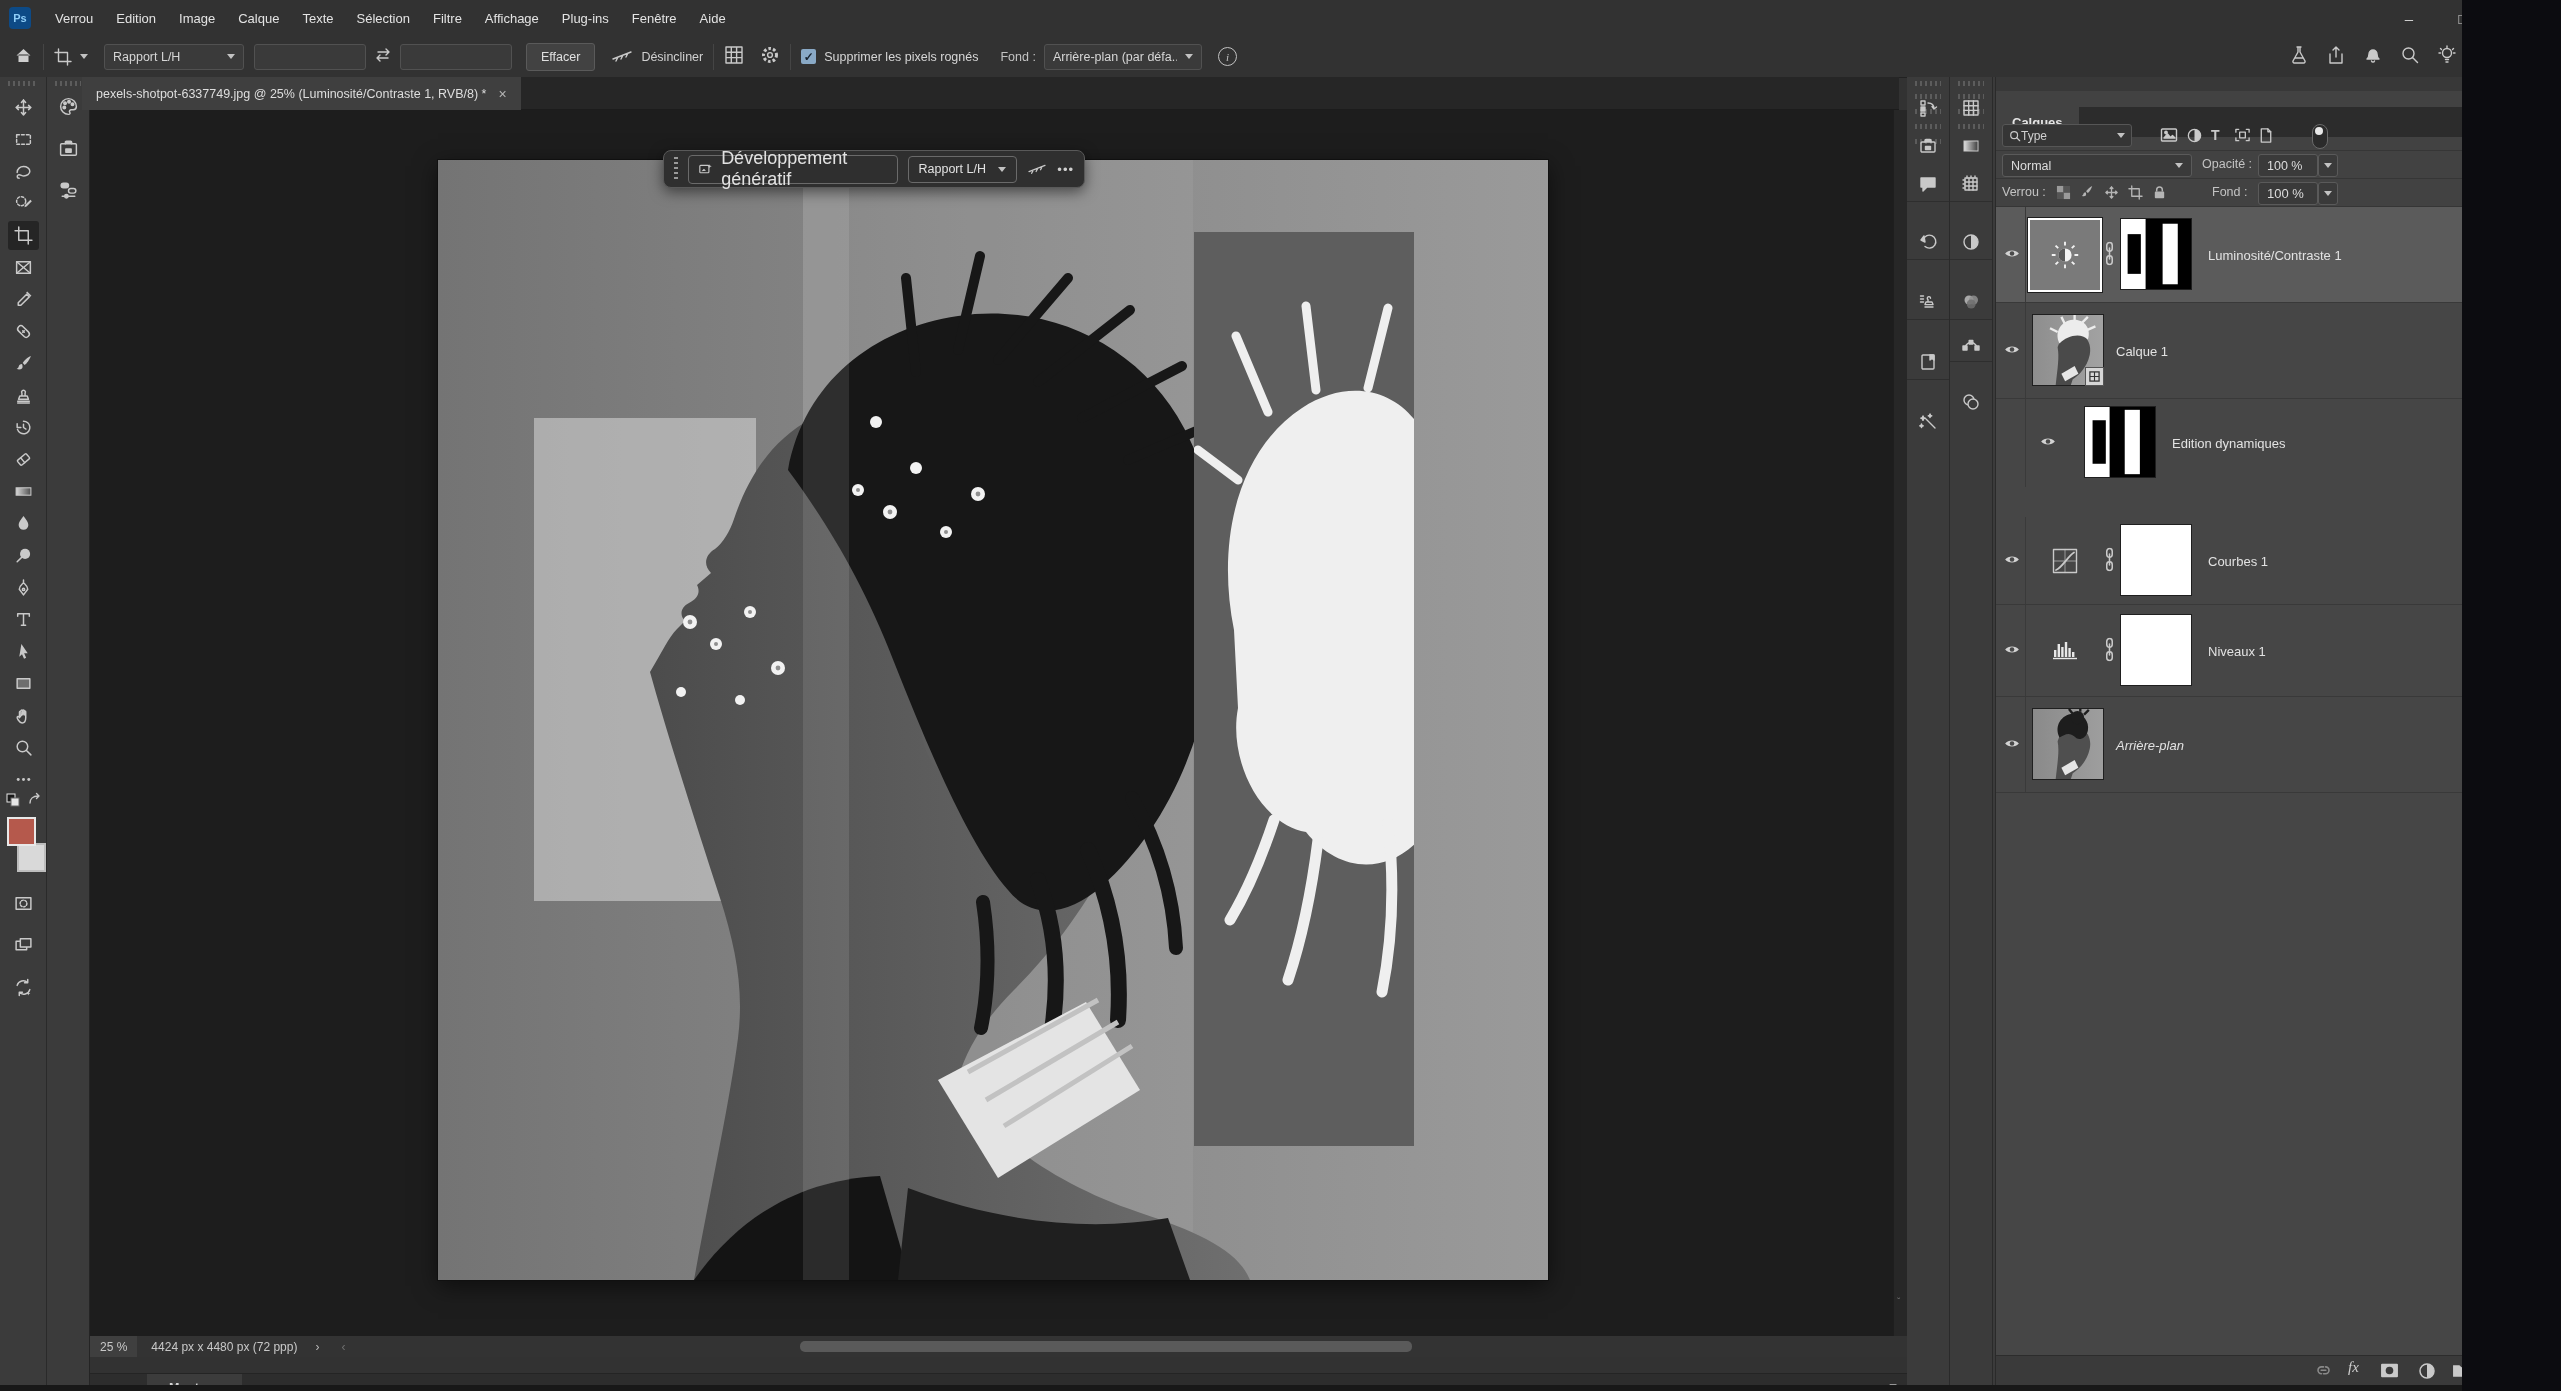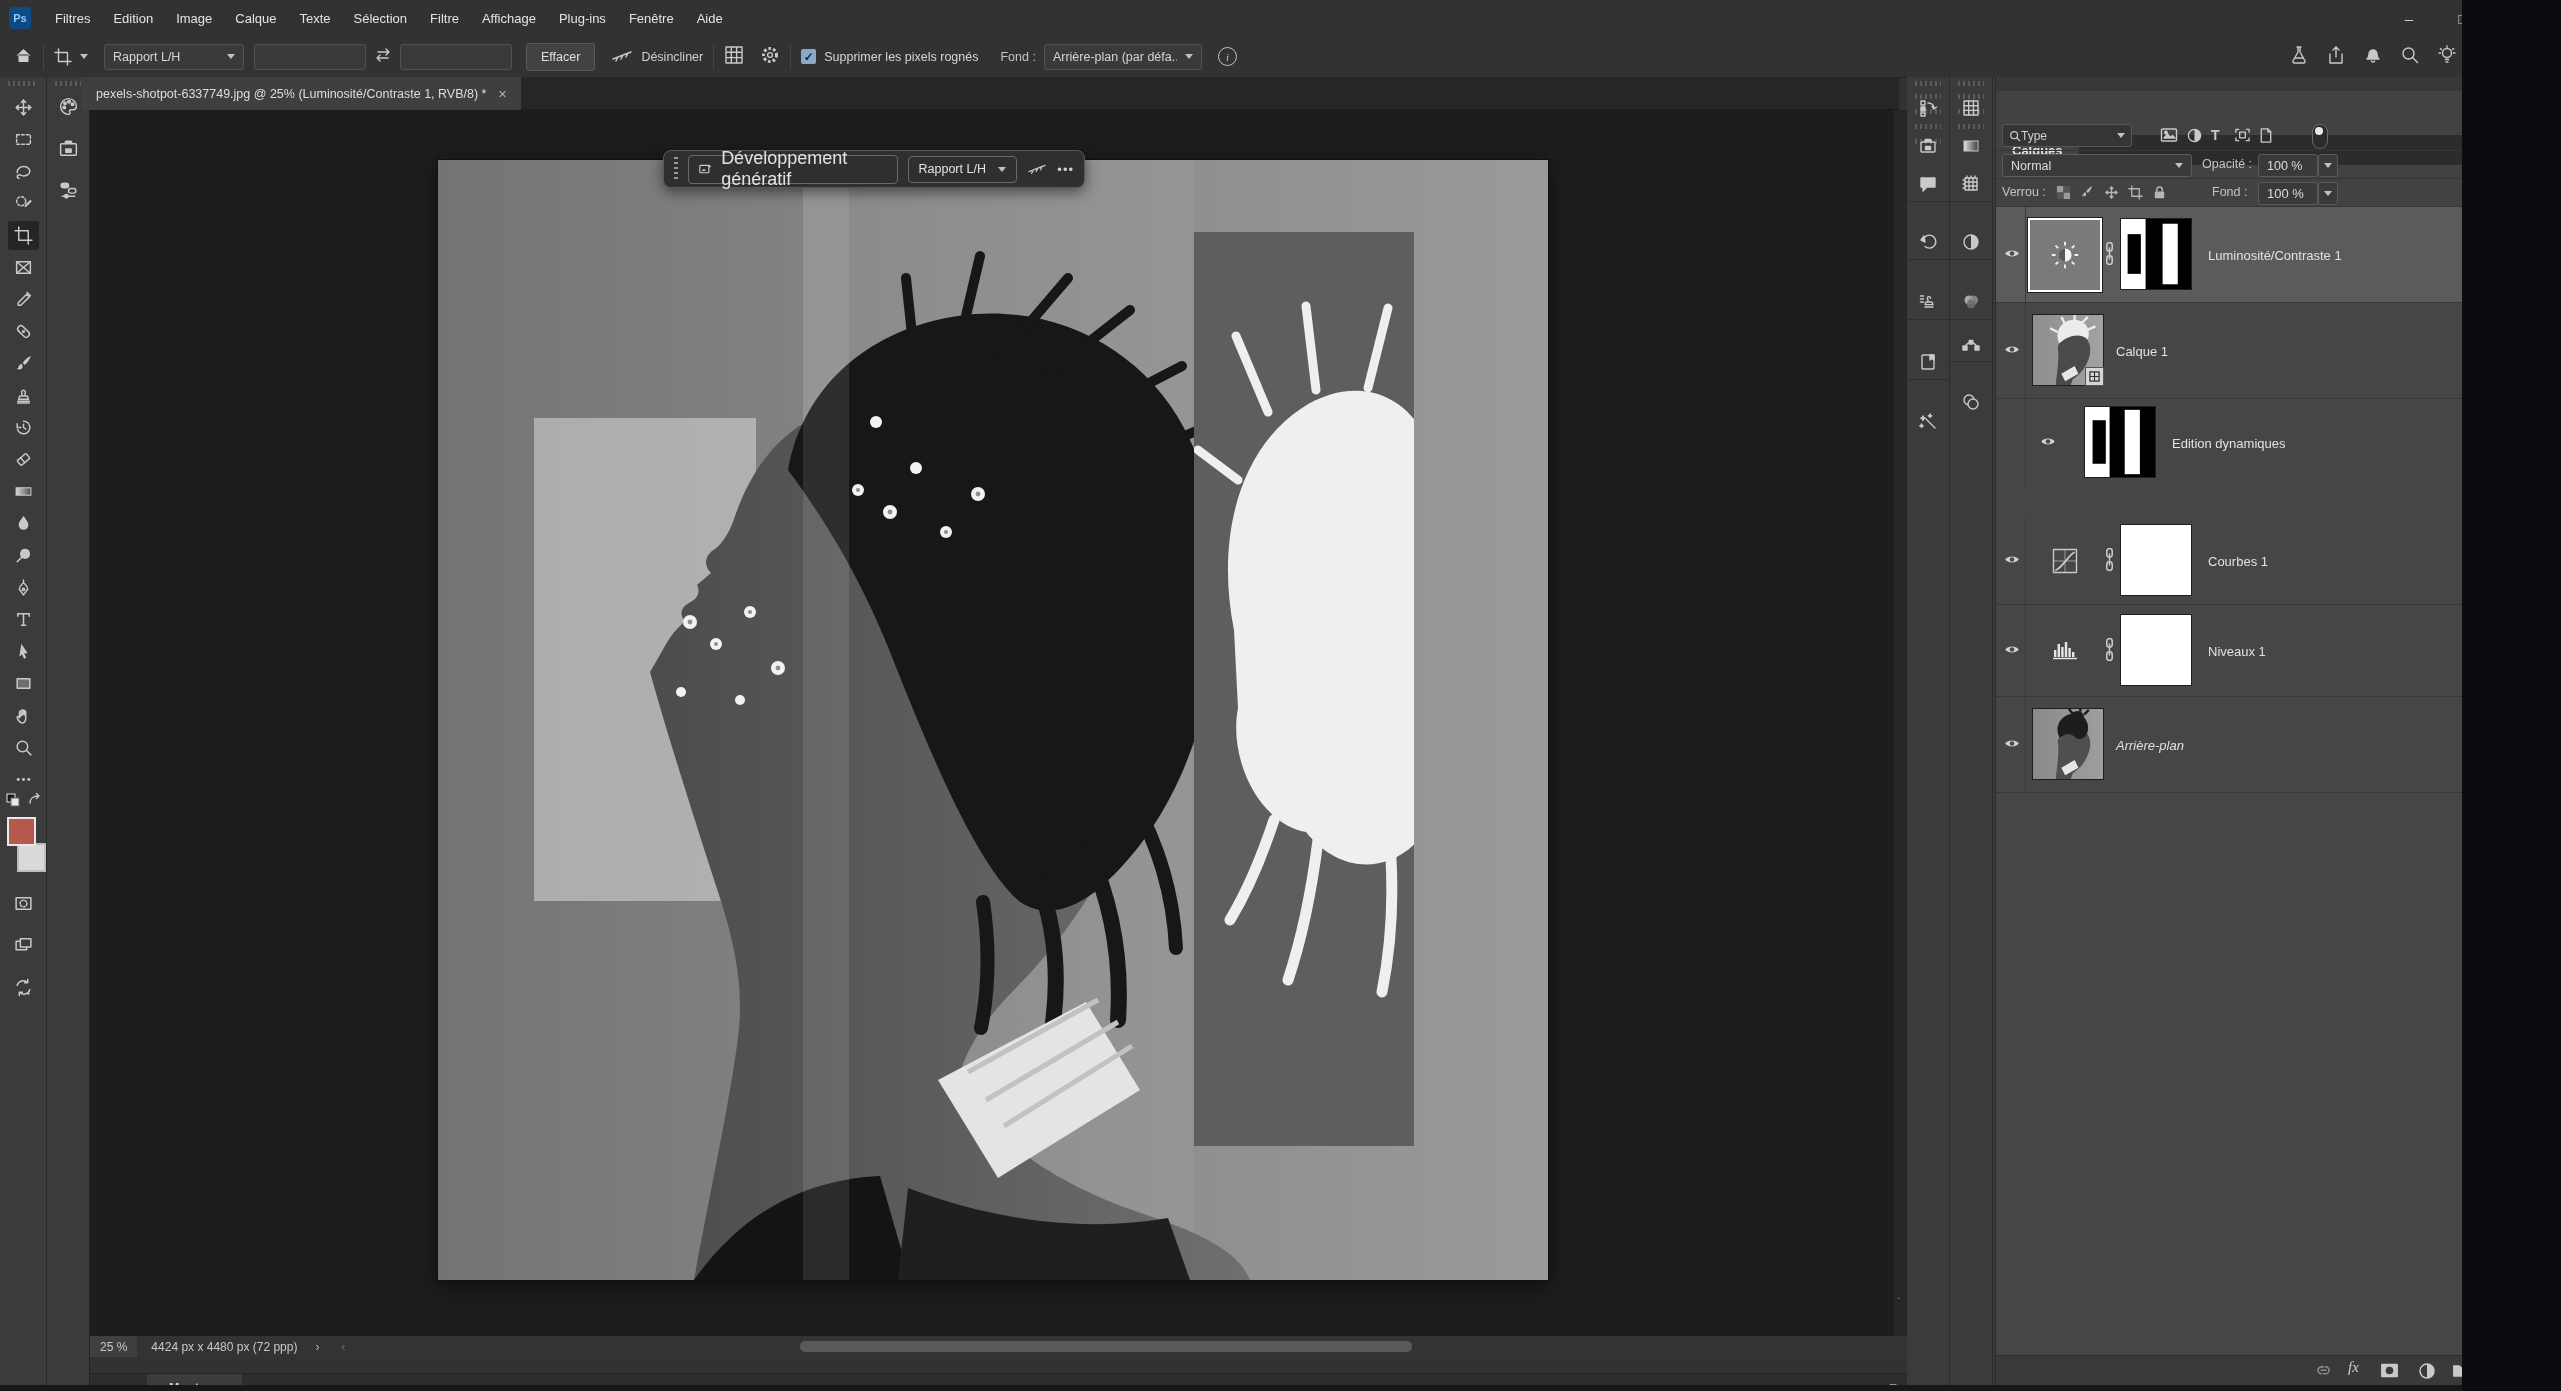--- a/index.html
+++ b/index.html
@@ -67,21 +67,21 @@
   #bottomstrip{left:0;top:1385px;width:2547px;height:6px;background:#181818;}
 
   
   #rightdocks{left:1907px;top:77px;width:88px;height:1308px;background:#3b3b3b;display:flex;}
   .rdcol{width:43px;border-right:1px solid #2a2a2a;position:relative;box-sizing:border-box;height:100%;}
 
   
   #layers{left:1995px;top:77px;width:552px;height:1308px;background:#424242;border-left:1px solid #2a2a2a;box-sizing:border-box;}
   .lp-dockhead{position:absolute;left:0;top:0;width:100%;height:14px;background:#383838;color:#a5a5a5;font-size:11px;}
   .lp-dockhead span{position:absolute;right:10px;top:-1px;}
-  .lp-tabs{position:absolute;left:0;top:30px;width:100%;height:30px;background:#2c2c2c;margin-top:28px;}
+  .lp-tabs{position:absolute;left:0;top:30px;width:100%;height:30px;background:#2c2c2c;}
   .lp-tab{position:absolute;left:0;top:0;height:30px;background:#424242;display:flex;align-items:center;padding:0 16px;font-size:13px;font-weight:bold;color:#e4e4e4;}
   .lp-menu{position:absolute;right:12px;top:6px;color:#c0c0c0;font-size:14px;}
   .lp-row{position:absolute;left:0;width:100%;box-sizing:border-box;}
   .lp-filter{top:44px;height:30px;border-bottom:1px solid #363636;}
   .srch{position:absolute;left:6px;top:3px;width:130px;height:23px;background:#353535;border:1px solid #565656;border-radius:3px;display:flex;align-items:center;padding:0 6px;gap:0;font-size:12px;color:#d0d0d0;box-sizing:border-box;}
   .filtico{position:absolute;top:6px;}
   .pill{position:absolute;left:316px;top:3px;width:14px;height:23px;border-radius:8px;background:#2b2b2b;border:1px solid #6a6a6a;}
   .pill i{position:absolute;left:2px;top:2px;width:8px;height:8px;border-radius:50%;background:#e8e8e8;}
   .lp-blend{top:74px;height:28px;border-bottom:1px solid #363636;font-size:12.5px;}
   .dd{position:absolute;background:#3a3a3a;border:1px solid #5a5a5a;border-radius:3px;height:23px;display:flex;align-items:center;padding:0 8px;box-sizing:border-box;color:#dcdcdc;}
@@ -104,21 +104,21 @@
 </style>
 </head>
 <body>
 
 <div id="app">
 <div class="win">
 
   <div id="menubar" class="abs">
     <div class="pslogo">Ps</div>
     <div class="menus">
-      <span>Filtres</span>
+      <span>Verrou</span>
       <span>Edition</span>
       <span>Image</span>
       <span>Calque</span>
       <span>Texte</span>
       <span>Sélection</span>
       <span>Filtre</span>
       <span>Affichage</span>
       <span>Plug-ins</span>
       <span>Fenêtre</span>
       <span>Aide</span>

